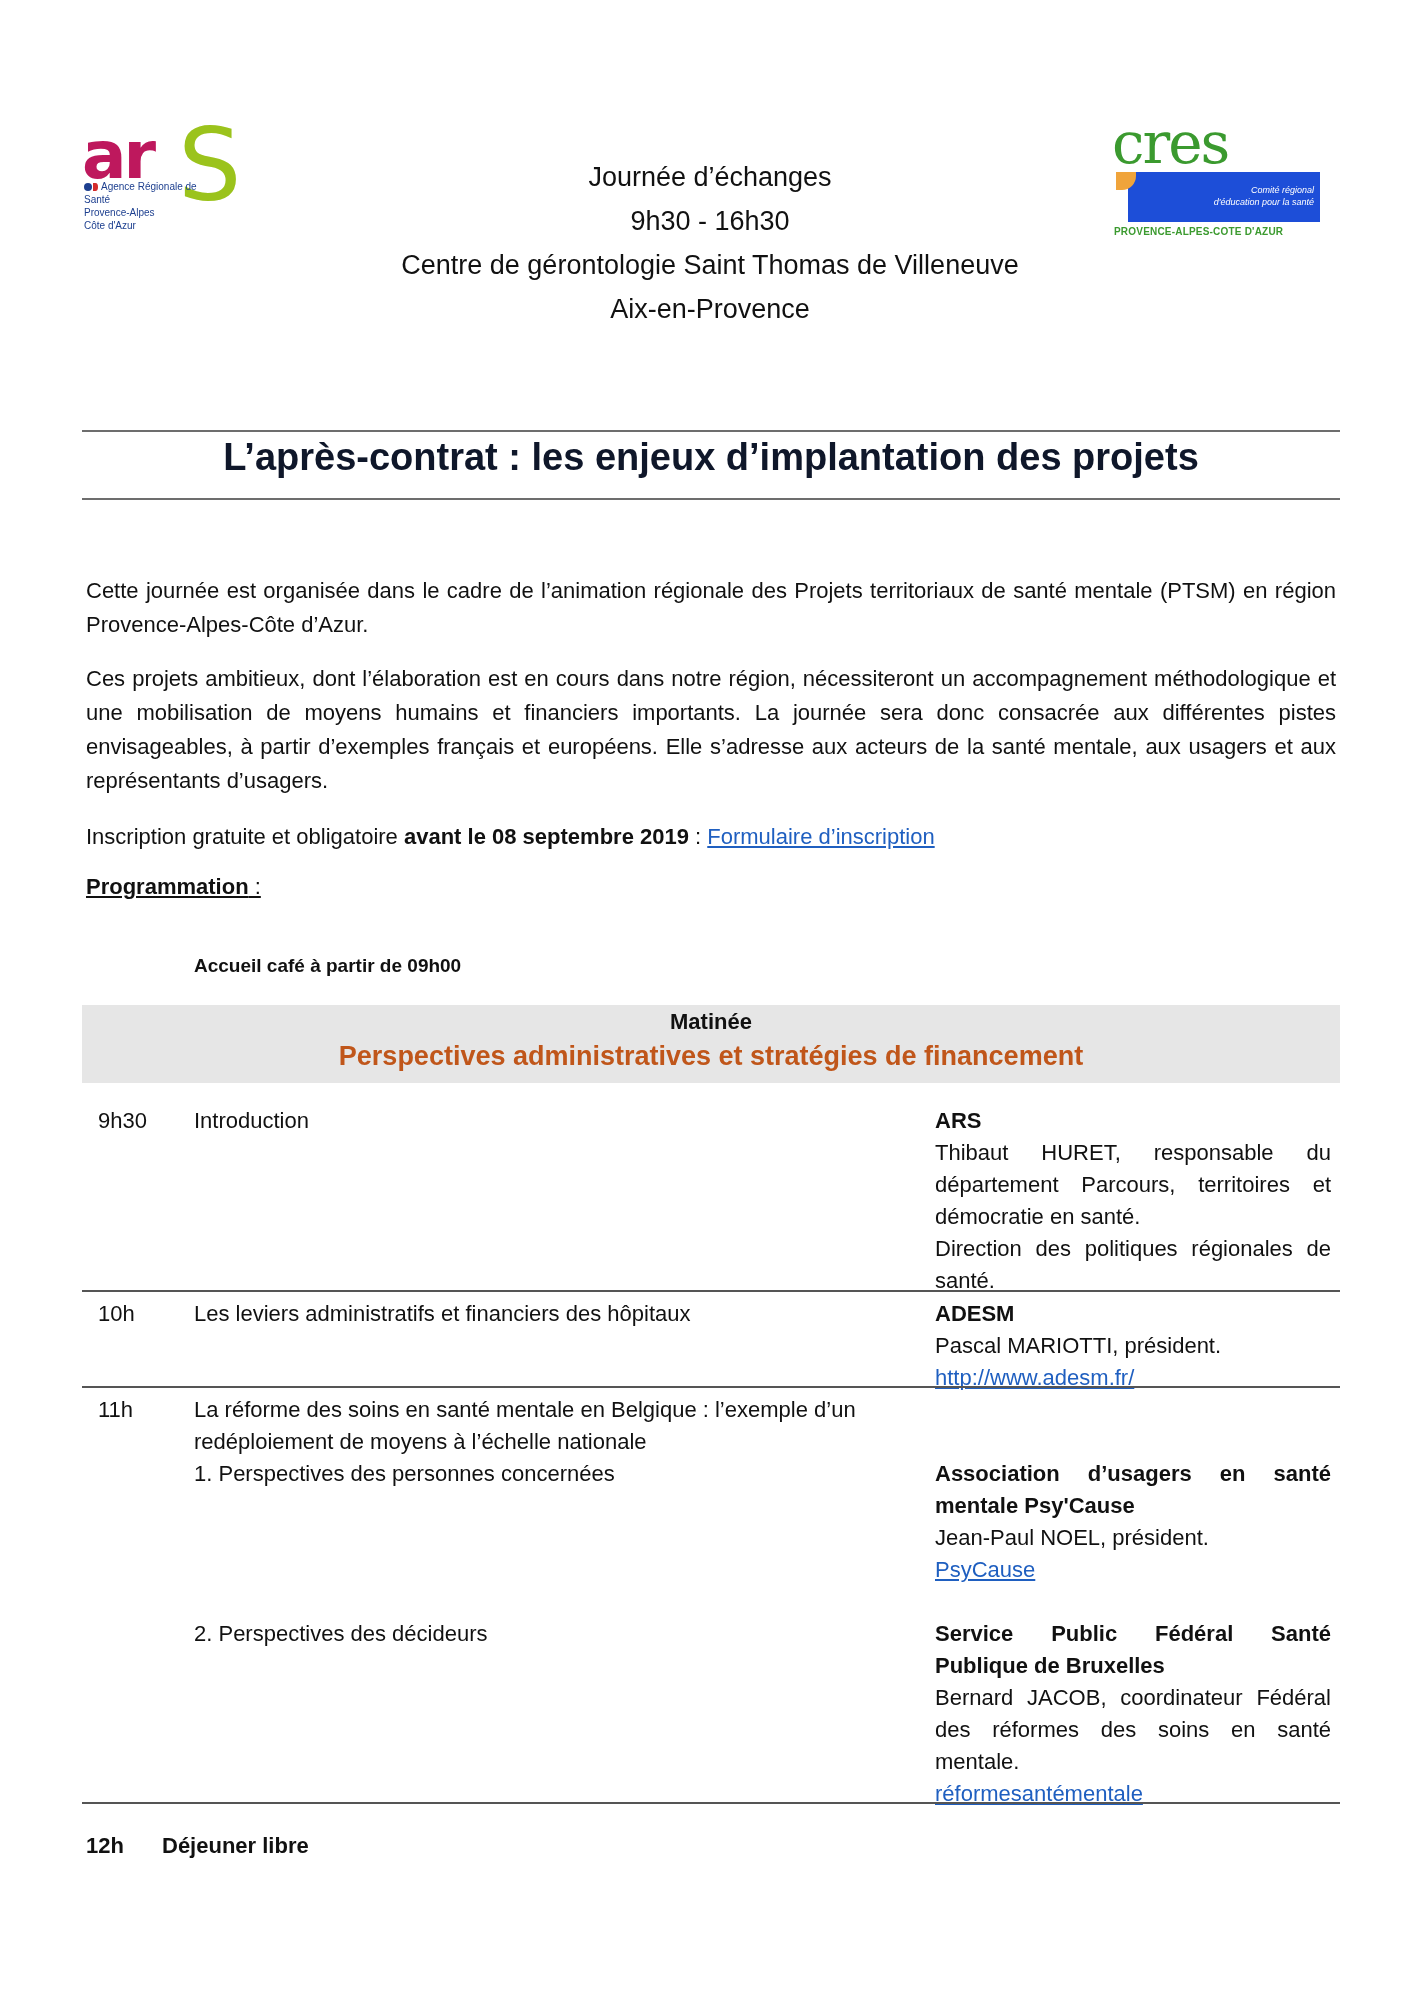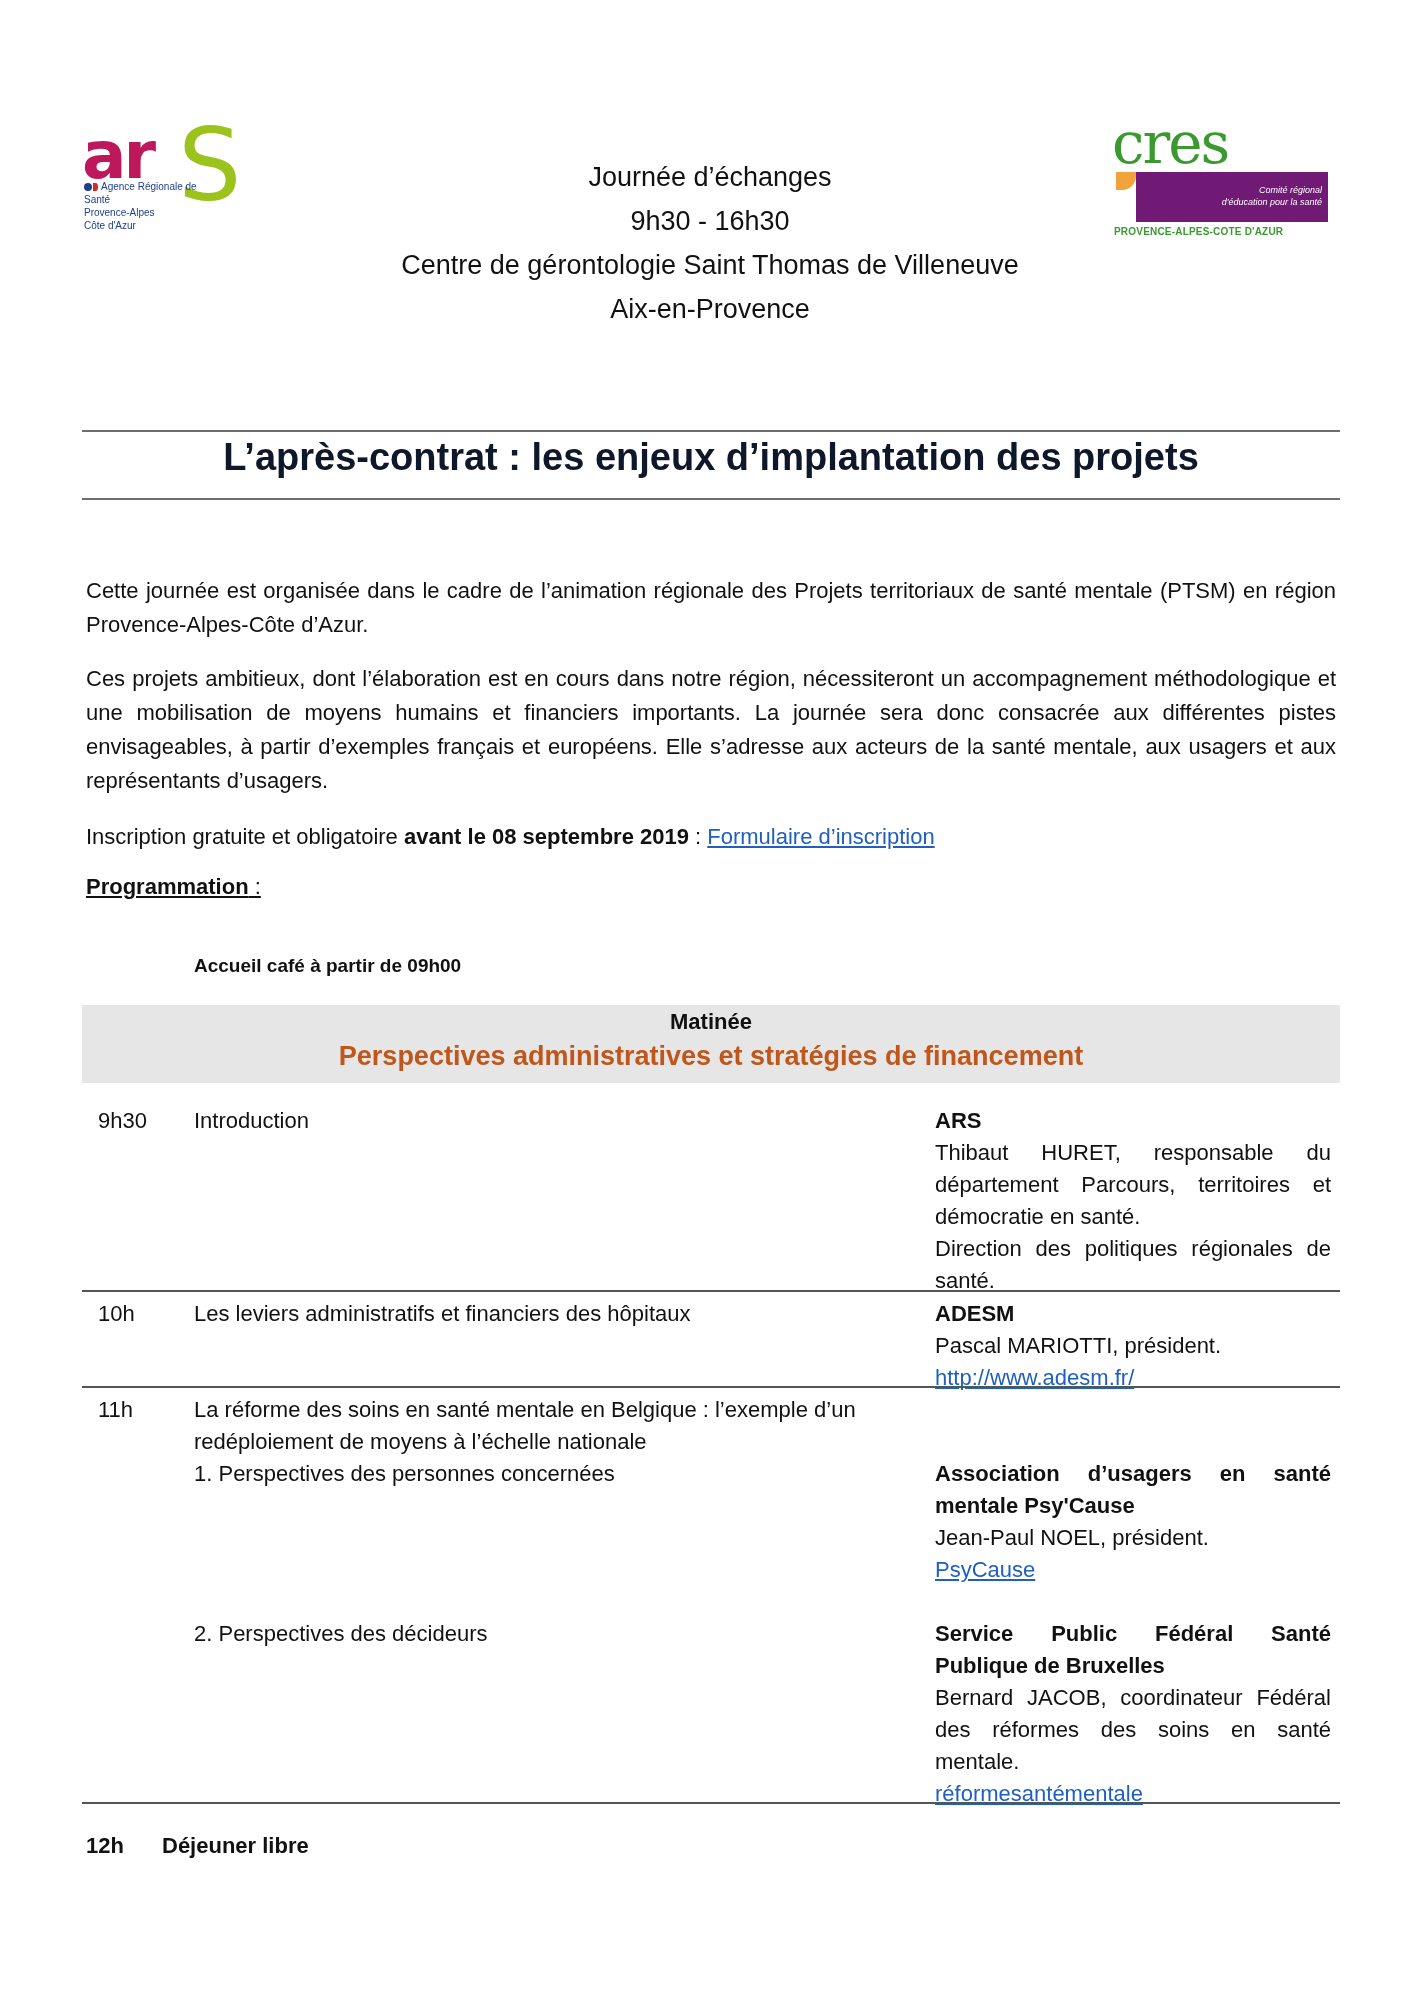--- a/index.html
+++ b/index.html
@@ -13,21 +13,21 @@
   
   .ars-logo { left: 82px; top: 122px; width: 160px; height: 100px; }
   .ars-letters { position: absolute; left: 0; top: 4px; font-size: 66px; font-weight: bold; color: #be185d; letter-spacing: -3px; line-height: 60px; font-family: "DejaVu Sans", sans-serif; }
   .ars-s { position: absolute; left: 96px; top: -6px; font-size: 100px; color: #9bc31c; line-height: 100px; font-family: "DejaVu Sans", sans-serif; }
   .ars-sub { position: absolute; left: 2px; top: 58px; font-size: 10px; color: #1d3f8f; line-height: 13px; width: 120px; }
   .ars-flag { display: inline-block; width: 8px; height: 8px; border-radius: 50%; background: #1d3f8f; margin-right: 1px; vertical-align: middle; }
   .ars-flag.red { background: #d32b2b; border-radius: 0 50% 50% 0; width: 5px; margin-right: 3px; }
 
   .cres-logo { left: 1112px; top: 122px; width: 210px; height: 120px; }
   .cres-word { position: absolute; left: 0; top: -8px; font-size: 58px; color: #3b9a2f; font-family: "DejaVu Serif", serif; line-height: 58px; letter-spacing: -2px; }
-  .cres-band { position: absolute; left: 24px; top: 50px; width: 192px; height: 50px; background: #701a75; }
+  .cres-band { position: absolute; left: 16px; top: 50px; width: 192px; height: 50px; background: #1d4ed8; }
   .cres-sun { position: absolute; left: 4px; top: 50px; width: 20px; height: 18px; background: #f0a43b; border-radius: 0 0 14px 0; }
   .cres-band-text { position: absolute; right: 6px; top: 12px; font-size: 9px; color: #ffffff; font-style: italic; text-align: right; line-height: 12px; }
   .cres-region { position: absolute; left: 2px; top: 104px; font-size: 10px; font-weight: bold; color: #3b9a2f; letter-spacing: 0.2px; white-space: nowrap; }
 
   
   .header-block { left: 300px; width: 820px; top: 155px; text-align: center; font-weight: normal; font-size: 27px; line-height: 44px; color: #111; }
   .header-block div { white-space: nowrap; }
 
   
   .title-rule { left: 82px; width: 1258px; height: 2px; background: #6d6d6d; }

